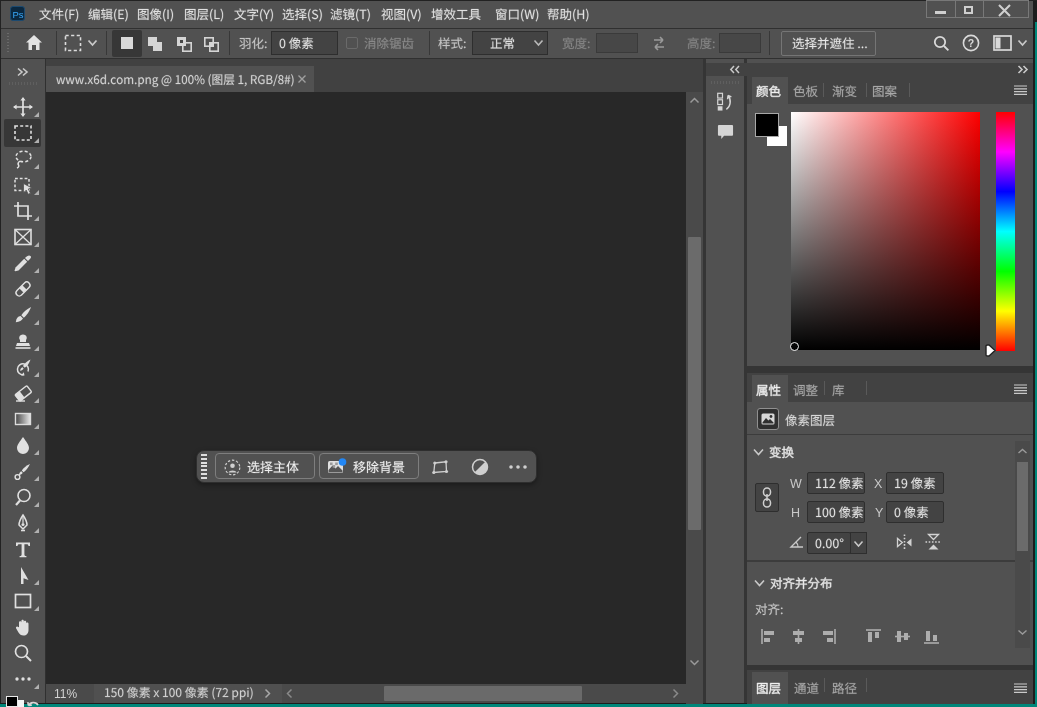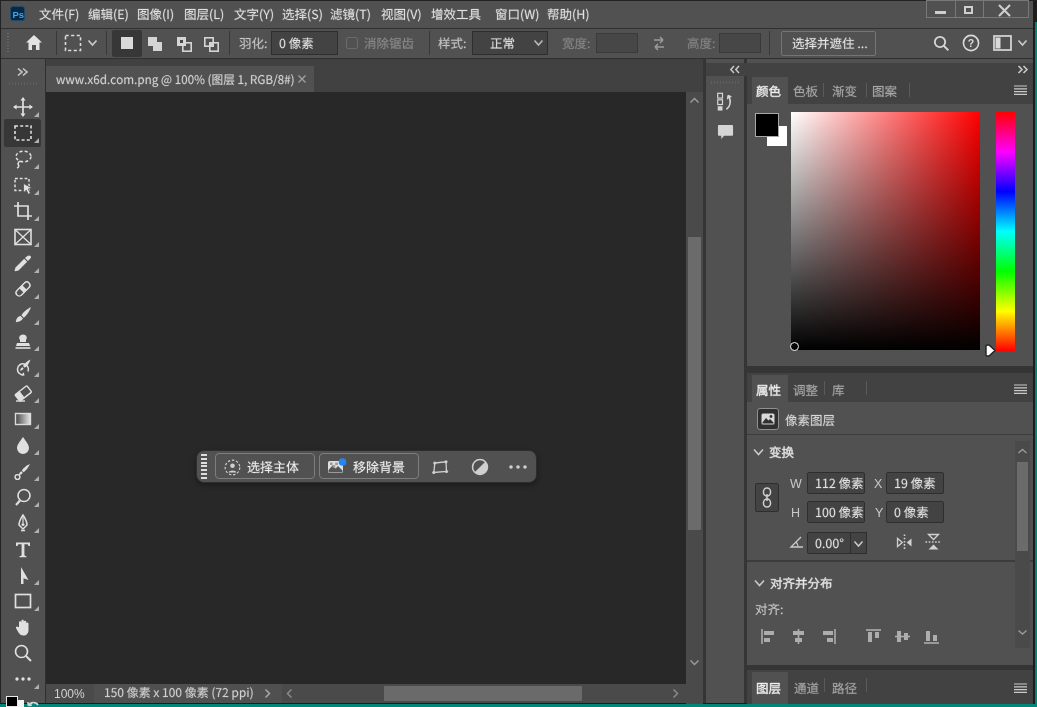--- a/index.html
+++ b/index.html
@@ -21,21 +21,21 @@
 <div class="abs" style="left:46px;top:59px;width:657px;height:33px;background:#414141"></div>
 <div class="abs" style="left:703px;top:59px;width:3px;height:645px;background:#353535"></div>
 <div class="abs" style="left:706px;top:59px;width:38px;height:645px;background:#515151"></div>
 <div class="abs" style="left:744px;top:59px;width:3px;height:645px;background:#353535"></div>
 <div class="abs" style="left:747px;top:59px;width:286px;height:645px;background:#515151"></div>
 <div class="abs" style="left:1033px;top:0;width:4px;height:707px;background:#1d1d1d"></div>
 <div class="abs" style="left:1035px;top:22px;width:2px;height:685px;background:#00877a"></div>
 <div class="abs" style="left:0;top:703px;width:1035px;height:1px;background:#1d1d1d"></div>
 <div class="abs" style="left:0;top:704px;width:1037px;height:3px;background:#00877a"></div>
 <div class="abs" style="left:10px;top:6px;width:15px;height:15px;background:#0b2840;border:1px solid #1c4a70;border-radius:3px"></div>
-<div class="txt" style="left:12.5px;top:8.5px;font-size:9.5px;font-weight:bold;color:#38a8fa">Ps</div>
+<div class="txt" style="left:12.5px;top:8.5px;font-size:9.5px;font-weight:normal;color:#38a8fa">Ps</div>
 <div class="abs" style="left:0;top:0;width:1037px;height:1px;background:#222"></div>
 <div class="abs" style="left:0;top:0;width:1px;height:703px;background:#222"></div>
 <svg class="tp" style="left:39px;top:6px" width="42" height="17" viewBox="0 -13 42 17">
       <path d="M5.3 -10.3C5.7 -9.7 6.1 -8.8 6.2 -8.3L7.2 -8.7C7.1 -9.2 6.6 -10.0 6.3 -10.6ZM0.6 -8.3V-7.4H2.6C3.3 -5.5 4.3 -3.8 5.6 -2.5C4.2 -1.4 2.5 -0.5 0.5 0.1C0.6 0.3 0.9 0.8 1.0 1.0C3.1 0.3 4.9 -0.6 6.3 -1.8C7.7 -0.6 9.4 0.4 11.4 0.9C11.6 0.7 11.9 0.2 12.1 0.1C10.1 -0.5 8.4 -1.3 7.0 -2.5C8.3 -3.8 9.2 -5.4 10.0 -7.4H11.9V-8.3ZM6.3 -3.2C5.1 -4.4 4.2 -5.8 3.6 -7.4H8.9C8.3 -5.7 7.4 -4.3 6.3 -3.2Z M16.5 -4.3V-3.4H20.1V1.0H21.0V-3.4H24.4V-4.3H21.0V-7.0H23.9V-7.9H21.0V-10.4H20.1V-7.9H18.4C18.5 -8.5 18.7 -9.1 18.8 -9.7L17.9 -9.9C17.6 -8.2 17.1 -6.6 16.4 -5.6C16.6 -5.5 17.0 -5.2 17.2 -5.1C17.5 -5.6 17.8 -6.3 18.1 -7.0H20.1V-4.3ZM15.8 -10.5C15.2 -8.6 14.1 -6.7 12.9 -5.5C13.1 -5.2 13.3 -4.8 13.4 -4.5C13.8 -5.0 14.2 -5.5 14.6 -6.0V1.0H15.5V-7.5C16.0 -8.3 16.4 -9.3 16.7 -10.2Z M28.0 2.5 28.7 2.1C27.6 0.4 27.1 -1.8 27.1 -3.9C27.1 -6.0 27.6 -8.1 28.7 -9.9L28.0 -10.2C26.8 -8.3 26.1 -6.3 26.1 -3.9C26.1 -1.4 26.8 0.6 28.0 2.5Z M30.5 0.0H31.6V-4.1H35.1V-5.1H31.6V-8.2H35.8V-9.2H30.5Z M37.4 2.5C38.5 0.6 39.2 -1.4 39.2 -3.9C39.2 -6.3 38.5 -8.3 37.4 -10.2L36.6 -9.9C37.7 -8.1 38.3 -6.0 38.3 -3.9C38.3 -1.8 37.7 0.4 36.6 2.1Z" fill="#e2e2e2" stroke="#e2e2e2" stroke-width="0.22"></path>
     </svg>
 <svg class="tp" style="left:88px;top:6px" width="42" height="17" viewBox="0 -13 42 17">
       <path d="M0.5 -0.7 0.7 0.2C1.8 -0.2 3.1 -0.8 4.3 -1.3L4.2 -2.0C2.8 -1.5 1.4 -1.0 0.5 -0.7ZM0.8 -5.3C0.9 -5.4 1.2 -5.4 2.6 -5.6C2.1 -4.8 1.7 -4.2 1.5 -4.0C1.1 -3.5 0.8 -3.2 0.6 -3.1C0.7 -2.9 0.8 -2.5 0.9 -2.3C1.1 -2.4 1.5 -2.6 4.2 -3.2C4.2 -3.4 4.2 -3.7 4.2 -4.0L2.1 -3.5C3.0 -4.7 3.8 -6.1 4.5 -7.5L3.8 -7.9C3.6 -7.4 3.3 -6.9 3.1 -6.5L1.7 -6.3C2.4 -7.4 3.1 -8.8 3.6 -10.2L2.7 -10.5C2.2 -9.0 1.4 -7.3 1.1 -6.9C0.9 -6.5 0.7 -6.2 0.5 -6.1C0.6 -5.9 0.7 -5.5 0.8 -5.3ZM7.8 -4.4V-2.5H6.8V-4.4ZM8.4 -4.4H9.3V-2.5H8.4ZM6.0 -5.2V0.9H6.8V-1.8H7.8V0.6H8.4V-1.8H9.3V0.6H10.0V-1.8H10.9V0.1C10.9 0.2 10.9 0.2 10.8 0.2C10.7 0.2 10.5 0.2 10.2 0.2C10.3 0.4 10.4 0.7 10.4 0.9C10.8 0.9 11.1 0.9 11.4 0.8C11.6 0.7 11.6 0.4 11.6 0.1V-5.2L10.9 -5.2ZM10.0 -4.4H10.9V-2.5H10.0ZM7.6 -10.3C7.8 -10.0 8.0 -9.5 8.1 -9.2H5.2V-6.4C5.2 -4.5 5.1 -1.7 3.9 0.3C4.1 0.4 4.5 0.6 4.7 0.8C5.8 -1.2 6.0 -4.2 6.0 -6.2H11.5V-9.2H9.1C9.0 -9.6 8.7 -10.1 8.4 -10.6ZM6.0 -8.3H10.6V-7.0H6.0Z M19.4 -9.4H22.7V-8.1H19.4ZM18.5 -10.1V-7.4H23.6V-10.1ZM13.5 -4.2C13.6 -4.2 14.0 -4.3 14.4 -4.3H15.6V-2.5L13.0 -2.1L13.2 -1.2L15.6 -1.7V1.0H16.4V-1.8L17.8 -2.1L17.8 -2.9L16.4 -2.7V-4.3H17.6V-5.2H16.4V-7.1H15.6V-5.2H14.3C14.7 -6.0 15.1 -7.1 15.3 -8.1H17.6V-9.0H15.6C15.7 -9.5 15.8 -9.9 15.9 -10.3L14.9 -10.5C14.9 -10.0 14.8 -9.5 14.7 -9.0H13.1V-8.1H14.5C14.2 -7.1 13.9 -6.3 13.8 -6.0C13.6 -5.4 13.4 -5.0 13.2 -5.0C13.3 -4.8 13.5 -4.3 13.5 -4.2ZM22.7 -5.9V-4.8H19.5V-5.9ZM17.5 -1.0 17.6 -0.1 22.7 -0.5V1.0H23.6V-0.6L24.5 -0.7L24.5 -1.4L23.6 -1.4V-5.9H24.4V-6.7H17.8V-5.9H18.6V-1.0ZM22.7 -4.1V-3.0H19.5V-4.1ZM22.7 -2.3V-1.3L19.5 -1.1V-2.3Z M28.0 2.5 28.7 2.1C27.6 0.4 27.1 -1.8 27.1 -3.9C27.1 -6.0 27.6 -8.1 28.7 -9.9L28.0 -10.2C26.8 -8.3 26.1 -6.3 26.1 -3.9C26.1 -1.4 26.8 0.6 28.0 2.5Z M30.5 0.0H35.9V-1.0H31.6V-4.3H35.1V-5.3H31.6V-8.2H35.8V-9.2H30.5Z M37.8 2.5C39.0 0.6 39.7 -1.4 39.7 -3.9C39.7 -6.3 39.0 -8.3 37.8 -10.2L37.1 -9.9C38.2 -8.1 38.7 -6.0 38.7 -3.9C38.7 -1.8 38.2 0.4 37.1 2.1Z" fill="#e2e2e2" stroke="#e2e2e2" stroke-width="0.22"></path>
     </svg>
 <svg class="tp" style="left:137px;top:6px" width="39" height="17" viewBox="0 -13 39 17">
       <path d="M4.7 -3.5C5.7 -3.3 7.0 -2.8 7.7 -2.5L8.1 -3.1C7.4 -3.5 6.1 -3.9 5.1 -4.1ZM3.4 -1.9C5.2 -1.7 7.3 -1.2 8.5 -0.8L8.9 -1.5C7.7 -1.9 5.6 -2.4 3.9 -2.5ZM1.1 -10.0V1.0H2.0V0.5H10.5V1.0H11.5V-10.0ZM2.0 -0.4V-9.1H10.5V-0.4ZM5.2 -8.8C4.5 -7.8 3.5 -6.9 2.4 -6.2C2.6 -6.1 2.9 -5.8 3.1 -5.7C3.4 -5.9 3.8 -6.2 4.2 -6.5C4.6 -6.1 5.1 -5.8 5.6 -5.4C4.5 -4.9 3.3 -4.5 2.2 -4.3C2.3 -4.2 2.5 -3.8 2.6 -3.6C3.9 -3.9 5.2 -4.3 6.4 -5.0C7.4 -4.4 8.6 -4.0 9.8 -3.7C9.9 -3.9 10.1 -4.2 10.3 -4.4C9.2 -4.6 8.1 -5.0 7.1 -5.4C8.1 -6.0 8.8 -6.7 9.4 -7.6L8.8 -7.9L8.7 -7.9H5.5C5.6 -8.1 5.8 -8.3 6.0 -8.6ZM4.7 -7.0 4.8 -7.1H8.1C7.6 -6.6 7.0 -6.2 6.3 -5.8C5.7 -6.2 5.1 -6.6 4.7 -7.0Z M18.6 -8.9H20.8C20.6 -8.5 20.4 -8.1 20.1 -7.9H17.8C18.1 -8.2 18.3 -8.5 18.6 -8.9ZM18.6 -10.5C18.1 -9.4 17.1 -8.1 15.7 -7.1C15.9 -7.0 16.2 -6.7 16.3 -6.5C16.6 -6.7 16.8 -6.9 17.0 -7.1V-5.2H18.9C18.3 -4.6 17.4 -4.1 16.1 -3.7C16.3 -3.5 16.5 -3.3 16.6 -3.1C17.8 -3.5 18.6 -3.9 19.2 -4.4C19.4 -4.2 19.6 -4.0 19.7 -3.8C18.9 -3.0 17.3 -2.2 16.1 -1.9C16.3 -1.7 16.5 -1.5 16.6 -1.3C17.7 -1.7 19.1 -2.5 20.1 -3.2C20.2 -3.0 20.3 -2.8 20.4 -2.6C19.4 -1.5 17.5 -0.6 16.0 -0.1C16.1 0.0 16.4 0.3 16.5 0.6C17.9 0.1 19.4 -0.8 20.5 -1.8C20.6 -1.0 20.5 -0.3 20.2 -0.0C20.1 0.2 19.9 0.2 19.6 0.2C19.4 0.2 19.1 0.2 18.8 0.2C18.9 0.4 19.0 0.8 19.0 1.0C19.3 1.0 19.6 1.0 19.8 1.0C20.2 1.0 20.6 0.9 20.9 0.6C21.4 0.1 21.6 -1.3 21.2 -2.6L21.8 -2.9C22.2 -1.5 23.0 -0.4 24.0 0.3C24.1 0.1 24.4 -0.3 24.6 -0.4C23.7 -1.0 22.9 -2.0 22.5 -3.2C23.0 -3.5 23.5 -3.8 23.9 -4.0L23.2 -4.6C22.6 -4.2 21.7 -3.7 20.9 -3.2C20.7 -3.8 20.3 -4.4 19.7 -4.8L20.0 -5.2H23.7V-7.9H21.1C21.4 -8.3 21.8 -8.8 22.1 -9.3L21.5 -9.7L21.3 -9.6H19.1L19.5 -10.3ZM17.8 -7.1H20.0C20.0 -6.8 19.9 -6.3 19.5 -5.9H17.8ZM20.8 -7.1H22.9V-5.9H20.5C20.7 -6.3 20.8 -6.8 20.8 -7.1ZM15.8 -10.5C15.1 -8.6 14.0 -6.7 12.9 -5.5C13.0 -5.2 13.3 -4.8 13.4 -4.5C13.8 -4.9 14.1 -5.4 14.5 -5.9V1.0H15.4V-7.4C15.9 -8.2 16.3 -9.2 16.7 -10.2Z M28.0 2.5 28.7 2.1C27.6 0.4 27.1 -1.8 27.1 -3.9C27.1 -6.0 27.6 -8.1 28.7 -9.9L28.0 -10.2C26.8 -8.3 26.1 -6.3 26.1 -3.9C26.1 -1.4 26.8 0.6 28.0 2.5Z M30.5 0.0H31.6V-9.2H30.5Z M34.1 2.5C35.3 0.6 36.0 -1.4 36.0 -3.9C36.0 -6.3 35.3 -8.3 34.1 -10.2L33.4 -9.9C34.5 -8.1 35.0 -6.0 35.0 -3.9C35.0 -1.8 34.5 0.4 33.4 2.1Z" fill="#e2e2e2" stroke="#e2e2e2" stroke-width="0.22"></path>
@@ -343,21 +343,21 @@
 <div class="abs" style="left:686px;top:92px;width:17px;height:580px;background:#4a4a4a"></div>
 <div class="abs" style="left:688px;top:237px;width:13px;height:293px;background:#6b6b6b;border-radius:1px"></div>
 <svg class="abs" style="left:689px;top:97px" width="11" height="7" viewBox="0 0 11 7">
       <path d="M1.5 5.5 L5.5 1.5 L9.5 5.5" stroke="#9a9a9a" stroke-width="1.5" fill="none"></path>
     </svg>
 <svg class="abs" style="left:689px;top:659px" width="11" height="7" viewBox="0 0 11 7">
       <path d="M1.5 1.5 L5.5 5.5 L9.5 1.5" stroke="#9a9a9a" stroke-width="1.5" fill="none"></path>
     </svg>
 <div class="abs" style="left:686px;top:672px;width:17px;height:32px;background:#4a4a4a"></div>
 <div class="abs" style="left:46px;top:684px;width:640px;height:19px;background:#4a4a4a"></div>
-<div class="txt" style="left:54px;top:687px;font-size:12px;color:#d2d2d2">100%</div>
+<div class="txt" style="left:54px;top:687px;font-size:12px;color:#d2d2d2">11%</div>
 <div class="abs" style="left:94px;top:684px;width:188px;height:19px;background:#505050"></div>
 <svg class="tp" style="left:104px;top:684px" width="151" height="17" viewBox="0 -13 151 17">
       <path d="M1.1 0.0H5.9V-0.9H4.1V-8.8H3.3C2.8 -8.5 2.2 -8.3 1.5 -8.2V-7.5H3.0V-0.9H1.1Z M9.8 0.2C11.3 0.2 12.7 -0.9 12.7 -2.9C12.7 -4.8 11.5 -5.7 10.0 -5.7C9.5 -5.7 9.1 -5.5 8.7 -5.3L8.9 -7.9H12.3V-8.8H8.0L7.7 -4.7L8.3 -4.3C8.8 -4.7 9.2 -4.8 9.7 -4.8C10.8 -4.8 11.6 -4.1 11.6 -2.8C11.6 -1.5 10.7 -0.8 9.7 -0.8C8.7 -0.8 8.0 -1.2 7.5 -1.7L7.0 -1.0C7.6 -0.4 8.4 0.2 9.8 0.2Z M16.7 0.2C18.3 0.2 19.4 -1.4 19.4 -4.4C19.4 -7.5 18.3 -9.0 16.7 -9.0C15.0 -9.0 13.9 -7.5 13.9 -4.4C13.9 -1.4 15.0 0.2 16.7 0.2ZM16.7 -0.7C15.7 -0.7 15.0 -1.8 15.0 -4.4C15.0 -7.0 15.7 -8.1 16.7 -8.1C17.7 -8.1 18.3 -7.0 18.3 -4.4C18.3 -1.8 17.7 -0.7 16.7 -0.7Z M28.5 -8.5H30.7C30.5 -8.2 30.2 -7.8 30.0 -7.5H27.7C28.0 -7.9 28.3 -8.2 28.5 -8.5ZM28.5 -10.1C28.0 -9.1 27.1 -7.8 25.7 -6.9C25.9 -6.7 26.2 -6.5 26.3 -6.3C26.6 -6.4 26.8 -6.6 27.0 -6.8V-5.0H28.8C28.2 -4.5 27.4 -3.9 26.1 -3.6C26.3 -3.4 26.5 -3.1 26.6 -3.0C27.7 -3.3 28.5 -3.8 29.1 -4.2C29.3 -4.0 29.4 -3.8 29.6 -3.6C28.8 -2.9 27.3 -2.2 26.1 -1.8C26.3 -1.7 26.5 -1.4 26.6 -1.2C27.7 -1.6 29.0 -2.4 29.9 -3.1C30.0 -2.9 30.1 -2.7 30.2 -2.4C29.3 -1.5 27.5 -0.6 26.0 -0.1C26.2 0.0 26.4 0.3 26.5 0.5C27.8 0.1 29.3 -0.8 30.4 -1.7C30.5 -0.9 30.3 -0.3 30.1 -0.0C29.9 0.2 29.7 0.2 29.5 0.2C29.3 0.2 29.0 0.2 28.7 0.1C28.8 0.4 28.9 0.7 28.9 0.9C29.2 0.9 29.5 0.9 29.7 0.9C30.1 0.9 30.4 0.9 30.7 0.5C31.2 0.0 31.4 -1.2 31.0 -2.5L31.6 -2.8C32.0 -1.5 32.8 -0.3 33.7 0.3C33.9 0.1 34.1 -0.3 34.3 -0.4C33.4 -0.9 32.6 -1.9 32.2 -3.1C32.7 -3.3 33.2 -3.6 33.6 -3.9L33.0 -4.4C32.4 -4.0 31.5 -3.5 30.8 -3.1C30.5 -3.7 30.1 -4.2 29.6 -4.6L29.9 -5.0H33.4V-7.5H30.9C31.2 -8.0 31.6 -8.4 31.8 -8.9L31.3 -9.3L31.2 -9.2H29.0L29.4 -9.9ZM27.8 -6.9H29.9C29.8 -6.5 29.7 -6.1 29.4 -5.6H27.8ZM30.6 -6.9H32.6V-5.6H30.3C30.5 -6.1 30.6 -6.5 30.6 -6.9ZM25.8 -10.0C25.2 -8.2 24.1 -6.4 23.0 -5.2C23.2 -5.0 23.4 -4.6 23.5 -4.4C23.9 -4.7 24.2 -5.2 24.6 -5.7V0.9H25.4V-7.1C25.9 -7.9 26.3 -8.9 26.7 -9.8Z M42.3 -1.0C43.3 -0.5 44.6 0.3 45.2 0.8L45.9 0.2C45.3 -0.3 44.0 -1.0 43.0 -1.5ZM38.2 -1.5C37.5 -0.9 36.3 -0.2 35.2 0.2C35.4 0.3 35.8 0.6 35.9 0.8C36.9 0.3 38.2 -0.4 39.0 -1.2ZM37.0 -3.5C37.2 -3.6 37.5 -3.7 39.9 -3.8C38.9 -3.3 37.9 -3.0 37.5 -2.8C36.8 -2.6 36.2 -2.4 35.8 -2.4C35.9 -2.2 36.0 -1.8 36.1 -1.6C36.4 -1.7 36.9 -1.8 40.4 -2.0V-0.1C40.4 0.0 40.4 0.1 40.2 0.1C40.0 0.1 39.3 0.1 38.6 0.1C38.7 0.3 38.9 0.7 38.9 0.9C39.8 0.9 40.4 0.9 40.8 0.8C41.2 0.6 41.3 0.4 41.3 -0.1V-2.0L44.3 -2.2C44.6 -1.9 44.9 -1.6 45.1 -1.4L45.8 -1.9C45.3 -2.5 44.2 -3.3 43.4 -3.8L42.7 -3.3C43.0 -3.2 43.3 -3.0 43.5 -2.8L38.6 -2.6C40.3 -3.1 41.9 -3.8 43.5 -4.7L42.9 -5.2C42.5 -5.0 42.0 -4.7 41.5 -4.5L38.7 -4.3C39.4 -4.6 40.0 -4.9 40.6 -5.3L40.3 -5.6H46.1V-6.3H41.1V-7.1H44.8V-7.7H41.1V-8.5H45.5V-9.2H41.1V-10.1H40.2V-9.2H35.9V-8.5H40.2V-7.7H36.6V-7.1H40.2V-6.3H35.3V-5.6H39.5C38.7 -5.1 37.9 -4.7 37.6 -4.5C37.2 -4.4 37.0 -4.3 36.7 -4.3C36.8 -4.1 36.9 -3.7 37.0 -3.5Z M49.5 0.0H50.7L51.6 -1.5C51.8 -1.9 52.0 -2.3 52.2 -2.7H52.3C52.5 -2.3 52.8 -1.9 53.0 -1.5L54.0 0.0H55.2L53.0 -3.3L55.0 -6.5H53.8L53.0 -5.1C52.8 -4.7 52.7 -4.4 52.5 -4.0H52.4C52.2 -4.4 52.0 -4.7 51.8 -5.1L50.9 -6.5H49.7L51.7 -3.4Z M59.1 0.0H63.9V-0.9H62.1V-8.8H61.3C60.8 -8.5 60.3 -8.3 59.5 -8.2V-7.5H61.0V-0.9H59.1Z M68.0 0.2C69.7 0.2 70.8 -1.4 70.8 -4.4C70.8 -7.5 69.7 -9.0 68.0 -9.0C66.3 -9.0 65.3 -7.5 65.3 -4.4C65.3 -1.4 66.3 0.2 68.0 0.2ZM68.0 -0.7C67.0 -0.7 66.3 -1.8 66.3 -4.4C66.3 -7.0 67.0 -8.1 68.0 -8.1C69.0 -8.1 69.7 -7.0 69.7 -4.4C69.7 -1.8 69.0 -0.7 68.0 -0.7Z M74.7 0.2C76.3 0.2 77.4 -1.4 77.4 -4.4C77.4 -7.5 76.3 -9.0 74.7 -9.0C73.0 -9.0 71.9 -7.5 71.9 -4.4C71.9 -1.4 73.0 0.2 74.7 0.2ZM74.7 -0.7C73.7 -0.7 73.0 -1.8 73.0 -4.4C73.0 -7.0 73.7 -8.1 74.7 -8.1C75.7 -8.1 76.4 -7.0 76.4 -4.4C76.4 -1.8 75.7 -0.7 74.7 -0.7Z M86.5 -8.5H88.7C88.5 -8.2 88.2 -7.8 88.0 -7.5H85.7C86.0 -7.9 86.3 -8.2 86.5 -8.5ZM86.5 -10.1C86.0 -9.1 85.1 -7.8 83.8 -6.9C84.0 -6.7 84.2 -6.5 84.3 -6.3C84.6 -6.4 84.8 -6.6 85.0 -6.8V-5.0H86.8C86.3 -4.5 85.4 -3.9 84.1 -3.6C84.3 -3.4 84.5 -3.1 84.6 -3.0C85.7 -3.3 86.5 -3.8 87.1 -4.2C87.3 -4.0 87.5 -3.8 87.6 -3.6C86.8 -2.9 85.3 -2.2 84.1 -1.8C84.3 -1.7 84.5 -1.4 84.6 -1.2C85.7 -1.6 87.0 -2.4 87.9 -3.1C88.1 -2.9 88.2 -2.7 88.2 -2.4C87.3 -1.5 85.5 -0.6 84.0 -0.1C84.2 0.0 84.4 0.3 84.6 0.5C85.8 0.1 87.3 -0.8 88.4 -1.7C88.5 -0.9 88.4 -0.3 88.1 -0.0C87.9 0.2 87.8 0.2 87.5 0.2C87.3 0.2 87.0 0.2 86.7 0.1C86.9 0.4 86.9 0.7 86.9 0.9C87.2 0.9 87.5 0.9 87.7 0.9C88.1 0.9 88.4 0.9 88.7 0.5C89.2 0.0 89.4 -1.2 89.0 -2.5L89.6 -2.8C90.0 -1.5 90.8 -0.3 91.7 0.3C91.9 0.1 92.1 -0.3 92.3 -0.4C91.4 -0.9 90.7 -1.9 90.3 -3.1C90.7 -3.3 91.2 -3.6 91.6 -3.9L91.0 -4.4C90.4 -4.0 89.5 -3.5 88.8 -3.1C88.5 -3.7 88.1 -4.2 87.6 -4.6L87.9 -5.0H91.5V-7.5H88.9C89.3 -8.0 89.6 -8.4 89.9 -8.9L89.3 -9.3L89.2 -9.2H87.0L87.4 -9.9ZM85.8 -6.9H87.9C87.9 -6.5 87.7 -6.1 87.4 -5.6H85.8ZM88.7 -6.9H90.6V-5.6H88.3C88.5 -6.1 88.6 -6.5 88.7 -6.9ZM83.8 -10.0C83.2 -8.2 82.2 -6.4 81.0 -5.2C81.2 -5.0 81.5 -4.6 81.6 -4.4C81.9 -4.7 82.3 -5.2 82.6 -5.7V0.9H83.4V-7.1C83.9 -7.9 84.3 -8.9 84.7 -9.8Z M100.3 -1.0C101.3 -0.5 102.6 0.3 103.2 0.8L104.0 0.2C103.3 -0.3 102.0 -1.0 101.0 -1.5ZM96.2 -1.5C95.5 -0.9 94.3 -0.2 93.2 0.2C93.4 0.3 93.8 0.6 93.9 0.8C95.0 0.3 96.2 -0.4 97.0 -1.2ZM95.0 -3.5C95.2 -3.6 95.6 -3.7 98.0 -3.8C96.9 -3.3 95.9 -3.0 95.5 -2.8C94.8 -2.6 94.3 -2.4 93.9 -2.4C93.9 -2.2 94.1 -1.8 94.1 -1.6C94.4 -1.7 94.9 -1.8 98.4 -2.0V-0.1C98.4 0.0 98.4 0.1 98.2 0.1C98.0 0.1 97.4 0.1 96.6 0.1C96.8 0.3 96.9 0.7 96.9 0.9C97.8 0.9 98.4 0.9 98.8 0.8C99.2 0.6 99.3 0.4 99.3 -0.1V-2.0L102.3 -2.2C102.6 -1.9 102.9 -1.6 103.1 -1.4L103.8 -1.9C103.3 -2.5 102.3 -3.3 101.4 -3.8L100.8 -3.3C101.0 -3.2 101.3 -3.0 101.6 -2.8L96.6 -2.6C98.3 -3.1 100.0 -3.8 101.6 -4.7L100.9 -5.2C100.5 -5.0 100.0 -4.7 99.5 -4.5L96.7 -4.3C97.4 -4.6 98.0 -4.9 98.6 -5.3L98.3 -5.6H104.1V-6.3H99.1V-7.1H102.8V-7.7H99.1V-8.5H103.5V-9.2H99.1V-10.1H98.2V-9.2H93.9V-8.5H98.2V-7.7H94.6V-7.1H98.2V-6.3H93.3V-5.6H97.6C96.8 -5.1 95.9 -4.7 95.6 -4.5C95.3 -4.4 95.0 -4.3 94.8 -4.3C94.8 -4.1 95.0 -3.7 95.0 -3.5Z M110.2 2.4 110.9 2.1C109.9 0.3 109.4 -1.7 109.4 -3.7C109.4 -5.8 109.9 -7.8 110.9 -9.5L110.2 -9.8C109.1 -8.0 108.5 -6.1 108.5 -3.7C108.5 -1.4 109.1 0.6 110.2 2.4Z M113.8 0.0H114.9C115.1 -3.4 115.5 -5.5 117.5 -8.1V-8.8H112.0V-7.9H116.3C114.6 -5.5 114.0 -3.3 113.8 0.0Z M118.6 0.0H124.2V-0.9H121.7C121.3 -0.9 120.7 -0.9 120.3 -0.9C122.3 -2.8 123.7 -4.6 123.7 -6.4C123.7 -7.9 122.7 -9.0 121.2 -9.0C120.0 -9.0 119.3 -8.4 118.6 -7.7L119.2 -7.0C119.7 -7.6 120.3 -8.1 121.0 -8.1C122.1 -8.1 122.7 -7.3 122.7 -6.3C122.7 -4.8 121.4 -3.1 118.6 -0.6Z M128.5 2.7H129.6V0.5L129.6 -0.6C130.2 -0.1 130.8 0.2 131.4 0.2C132.9 0.2 134.2 -1.1 134.2 -3.4C134.2 -5.4 133.3 -6.7 131.7 -6.7C130.9 -6.7 130.2 -6.3 129.6 -5.8H129.6L129.4 -6.5H128.5ZM131.2 -0.8C130.8 -0.8 130.2 -0.9 129.6 -1.4V-4.9C130.3 -5.4 130.8 -5.8 131.4 -5.8C132.6 -5.8 133.1 -4.8 133.1 -3.3C133.1 -1.7 132.3 -0.8 131.2 -0.8Z M136.0 2.7H137.1V0.5L137.1 -0.6C137.6 -0.1 138.3 0.2 138.9 0.2C140.3 0.2 141.7 -1.1 141.7 -3.4C141.7 -5.4 140.8 -6.7 139.1 -6.7C138.3 -6.7 137.6 -6.3 137.0 -5.8H137.0L136.9 -6.5H136.0ZM138.7 -0.8C138.2 -0.8 137.7 -0.9 137.1 -1.4V-4.9C137.7 -5.4 138.3 -5.8 138.8 -5.8C140.1 -5.8 140.5 -4.8 140.5 -3.3C140.5 -1.7 139.8 -0.8 138.7 -0.8Z M143.4 0.0H144.5V-6.5H143.4ZM144.0 -7.9C144.4 -7.9 144.7 -8.1 144.7 -8.6C144.7 -9.0 144.4 -9.3 144.0 -9.3C143.5 -9.3 143.3 -9.0 143.3 -8.6C143.3 -8.1 143.5 -7.9 144.0 -7.9Z M146.8 2.4C147.9 0.6 148.6 -1.4 148.6 -3.7C148.6 -6.1 147.9 -8.0 146.8 -9.8L146.1 -9.5C147.2 -7.8 147.7 -5.8 147.7 -3.7C147.7 -1.7 147.2 0.3 146.1 2.1Z" fill="#d2d2d2" stroke="#d2d2d2" stroke-width="0.22"></path>
     </svg>
 <svg class="abs" style="left:264px;top:688px" width="7" height="11" viewBox="0 0 7 11">
       <path d="M1.5 1.5 L5.5 5.5 L1.5 9.5" stroke="#a8a8a8" stroke-width="1.5" fill="none"></path>
     </svg>
 <svg class="abs" style="left:286px;top:688px" width="7" height="11" viewBox="0 0 7 11">
       <path d="M5.5 1.5 L1.5 5.5 L5.5 9.5" stroke="#8a8a8a" stroke-width="1.5" fill="none"></path>
     </svg>

